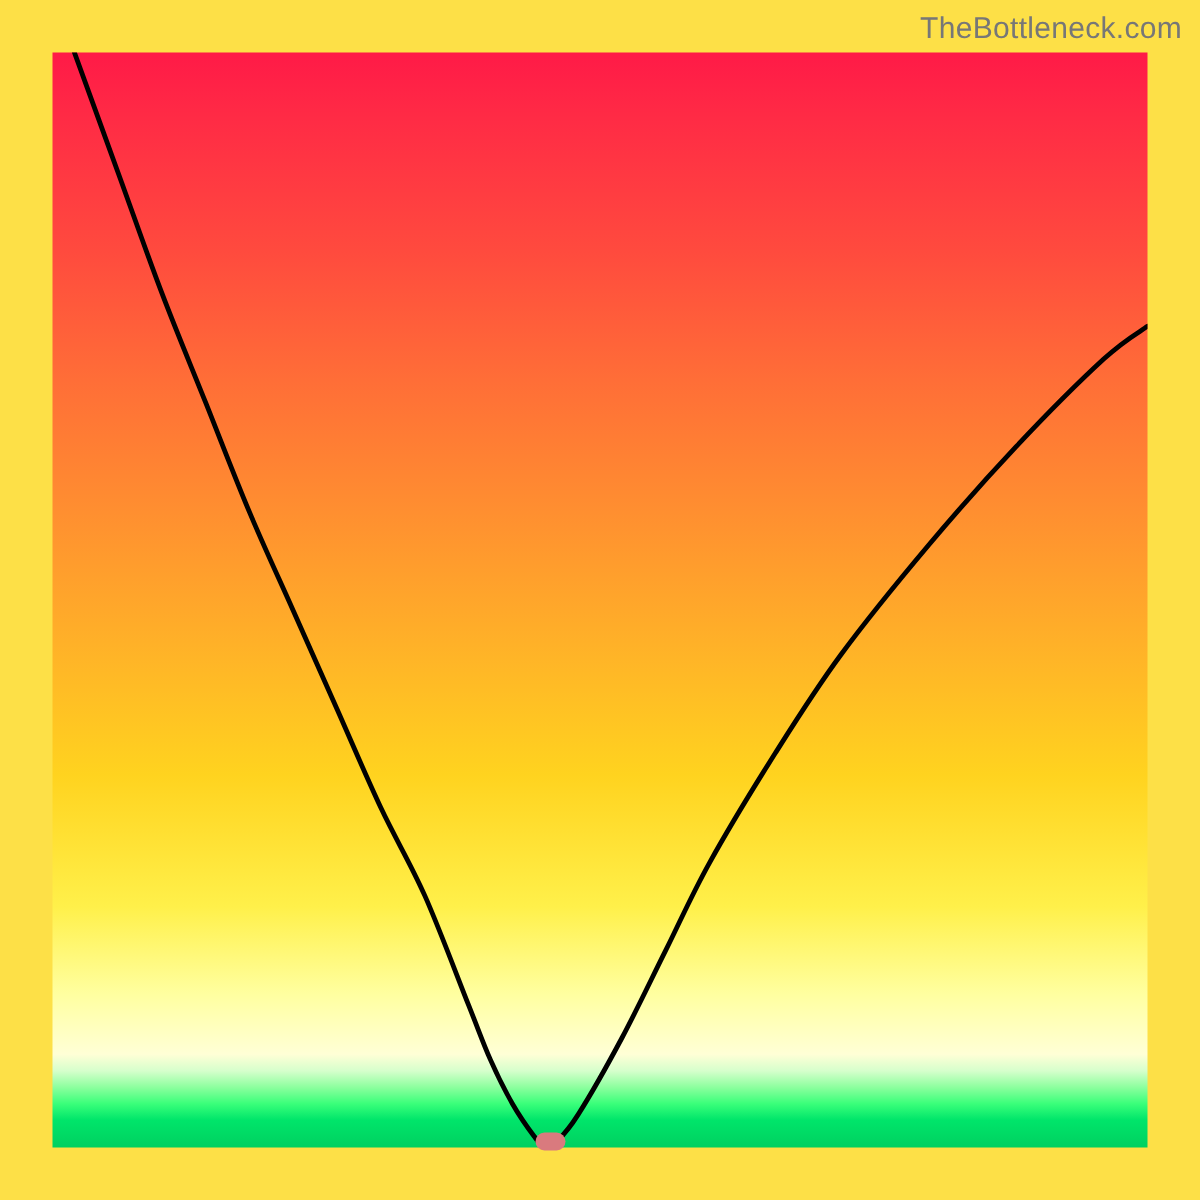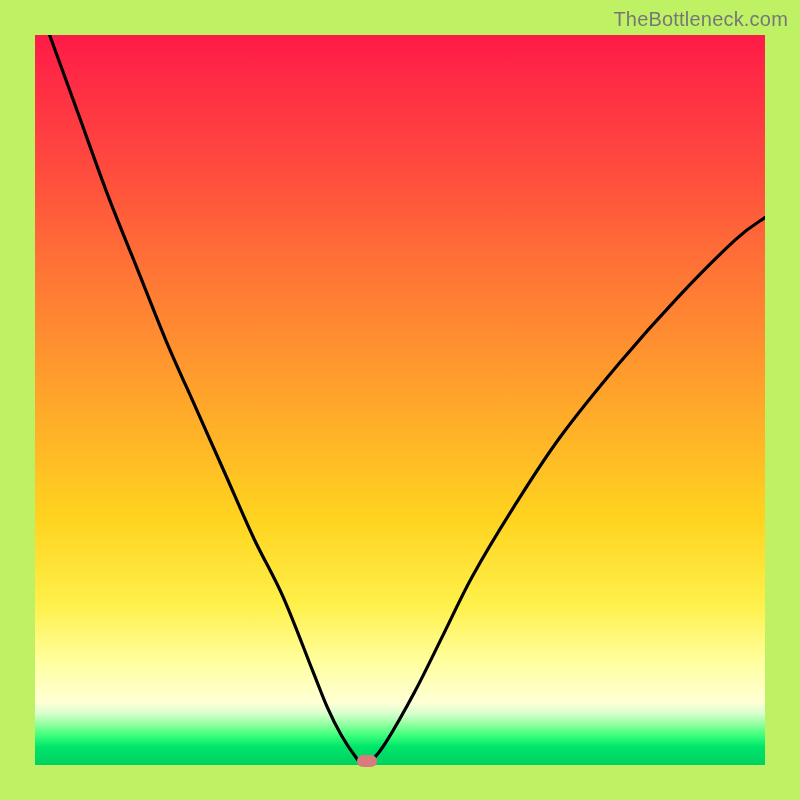--- a/index.html
+++ b/index.html
@@ -8,21 +8,21 @@
     width: 800px;
     height: 800px;
     overflow: hidden;
     background: #000;
     font-family: Arial, Helvetica, sans-serif;
   }
   .frame {
     position: relative;
     width: 800px;
     height: 800px;
-    background: #bef264;
+    background: #fde047;
   }
   .plot-area {
     position: absolute;
     left: 35px;
     top: 35px;
     width: 730px;
     height: 730px;
     
     background: linear-gradient(
       to bottom,

